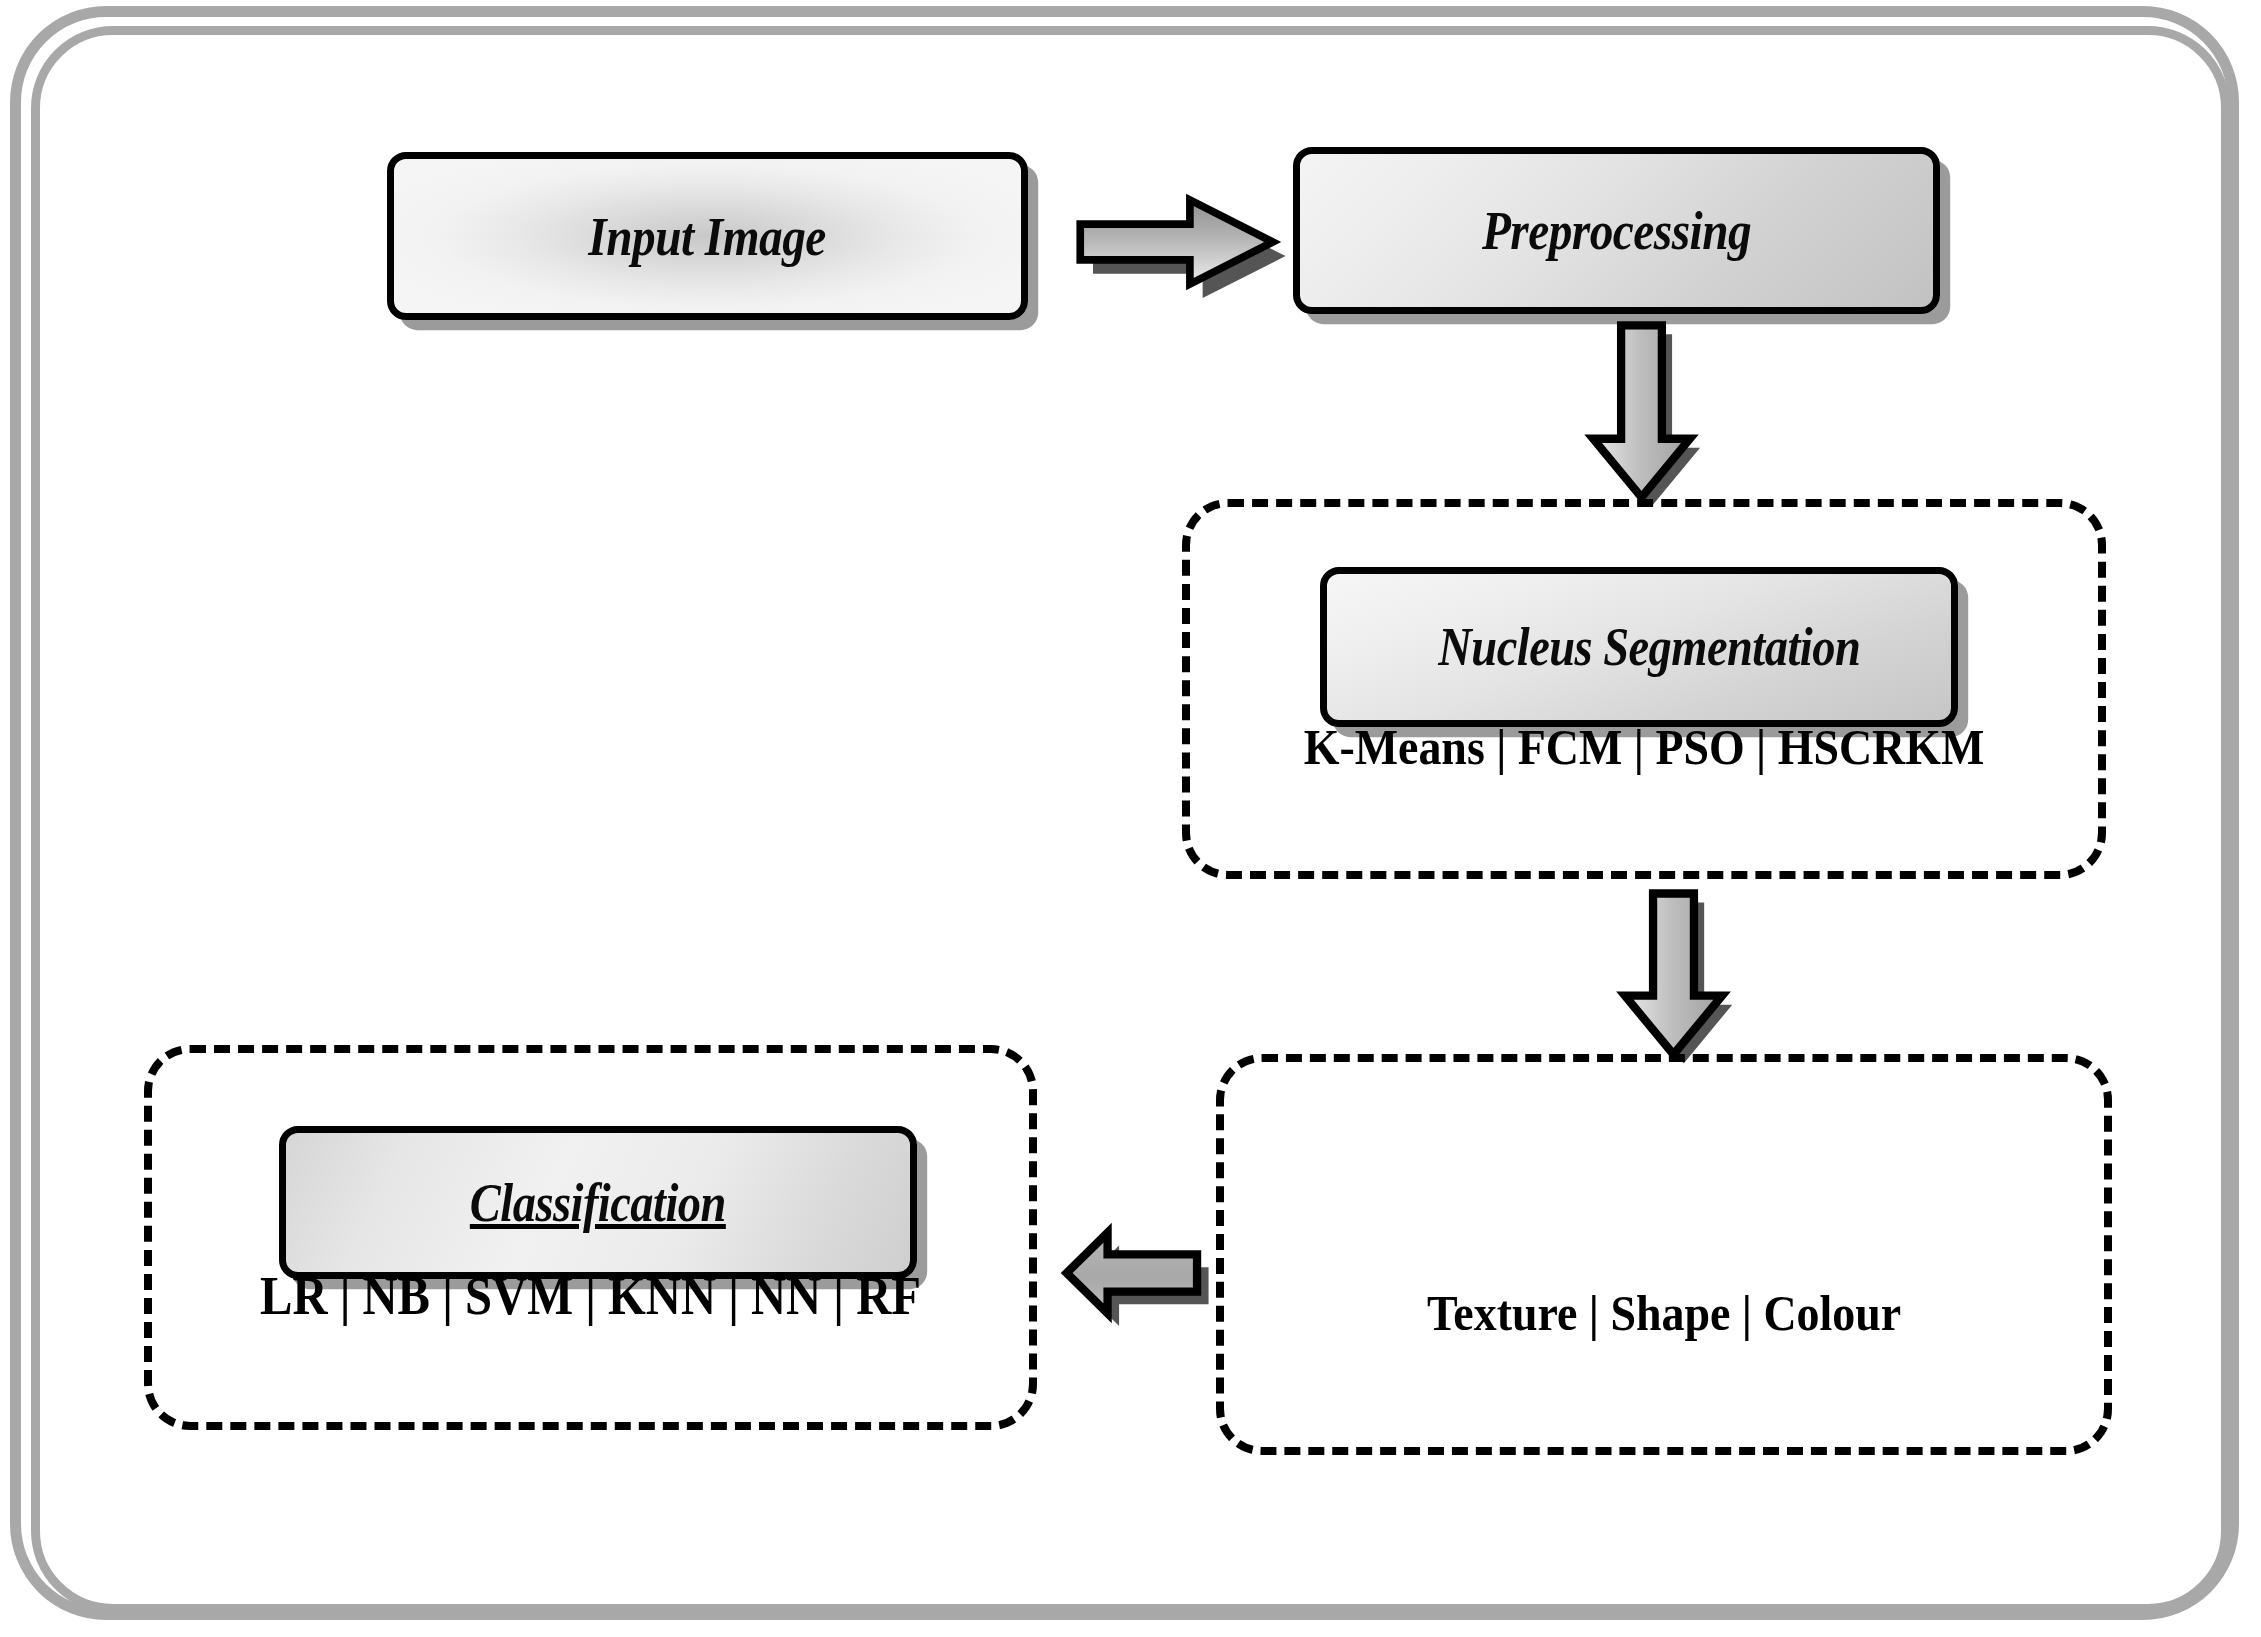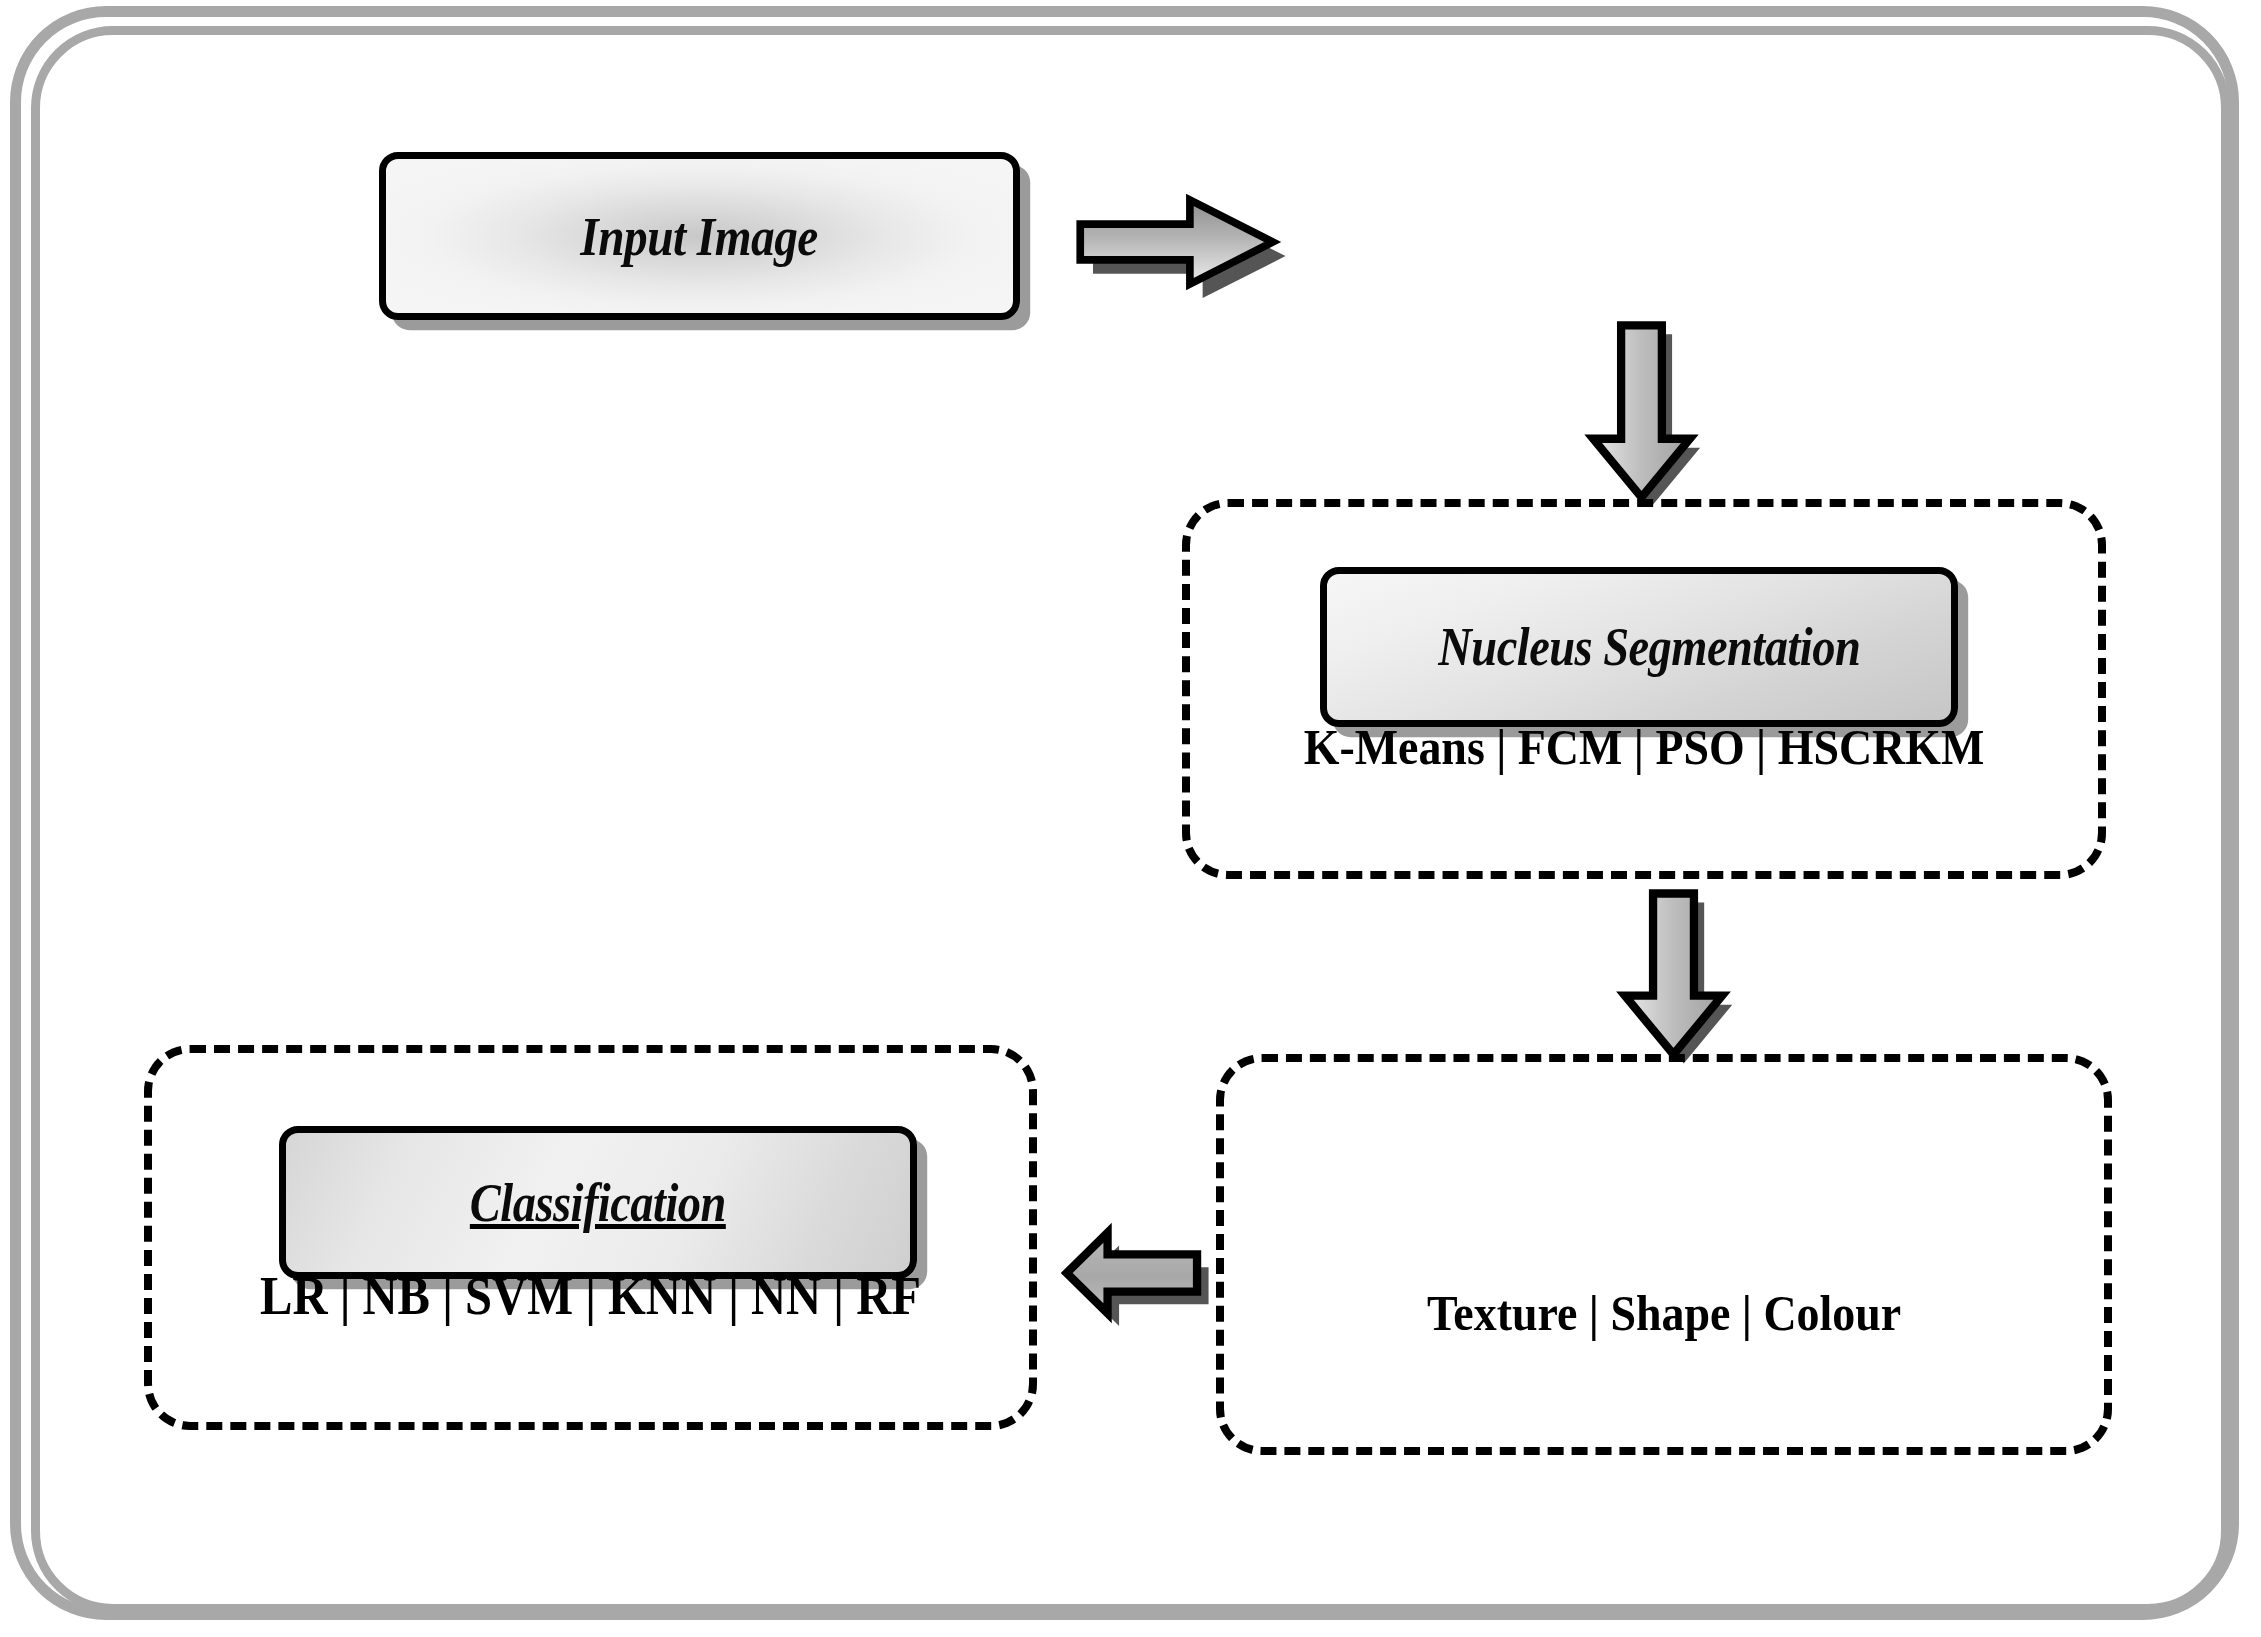--- a/index.html
+++ b/index.html
@@ -79,21 +79,21 @@
       linear-gradient(160deg,
         #f6f6f6 0%, #efefef 22%, #e4e4e4 46%, #d4d4d4 72%, #c6c6c6 100%);
   }
   .grad-diag3 {
     background:
       linear-gradient(115deg,
         #d6d6d6 0%, #e6e6e6 18%, #f1f1f1 42%, #ebebeb 64%, #dadada 84%, #cfcfcf 100%);
   }
 
   
-  #node-input      { left: 379px;  top: 152px;  width: 641px; height: 168px; }
+  #node-input      { left: 387px;  top: 152px;  width: 641px; height: 168px; }
   #node-preproc    { left: 1293px; top: 147px;  width: 647px; height: 167px; }
   #node-nucleus    { left: 1311px; top: 559px;  width: 638px; height: 160px; }
   #node-feature    { left: 1339px; top: 1111px; width: 644px; height: 160px; }
   #node-classify   { left: 271px;  top: 1118px; width: 638px; height: 153px; }
 
   #node-input    .label { font-size: 55px; }
   #node-preproc  .label { font-size: 55px; }
   #node-nucleus  .label { font-size: 54px; }
   #node-feature  .label { font-size: 54px; }
   #node-classify .label { font-size: 54px; }
@@ -156,20 +156,23 @@
         <linearGradient id="agradH" x1="0" y1="0" x2="0" y2="1">
           <stop offset="0%" stop-color="#8f8f8f"></stop>
           <stop offset="45%" stop-color="#b4b4b4"></stop>
           <stop offset="100%" stop-color="#ededed"></stop>
         </linearGradient>
       </defs>
       <polygon points="14,52 186,52 186,14 316,80 186,146 186,108 14,108" fill="url(#agradH)" stroke="#000000" stroke-width="12" stroke-linejoin="miter"></polygon>
     </svg>
   </div>
 
+  <div class="node grad-diag" id="node-preproc">
+    <span class="label">Preprocessing</span>
+  </div>
 
   <div class="arrow" id="arrow-preproc-nucl">
     <svg width="115" height="186" viewBox="0 0 180 292">
       <polygon points="58,10 122,10 122,188 166,188 90,280 14,188 58,188" fill="#555555" transform="translate(16,14)"></polygon>
       <defs>
         <linearGradient id="agradV1" x1="0" y1="0" x2="1" y2="0">
           <stop offset="0%" stop-color="#e8e8e8"></stop>
           <stop offset="50%" stop-color="#bdbdbd"></stop>
           <stop offset="100%" stop-color="#a0a0a0"></stop>
         </linearGradient>

